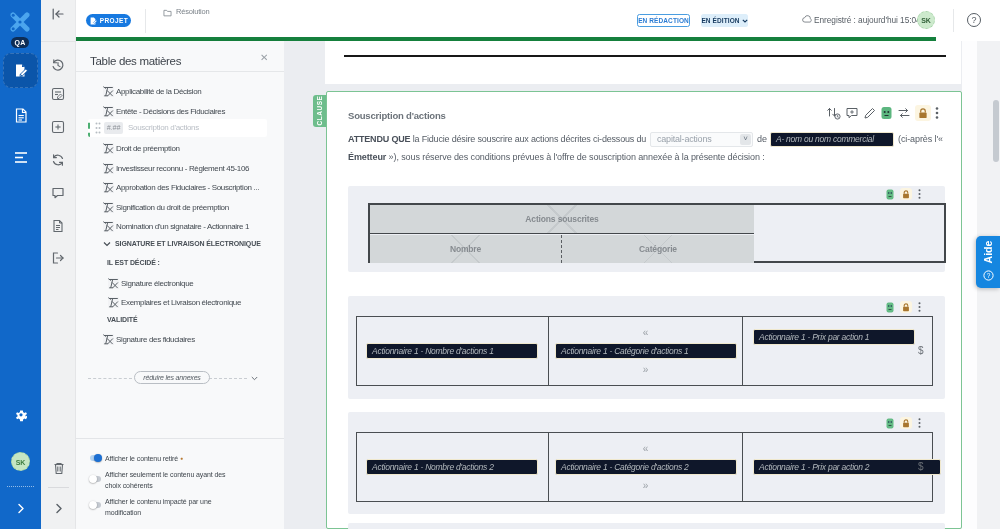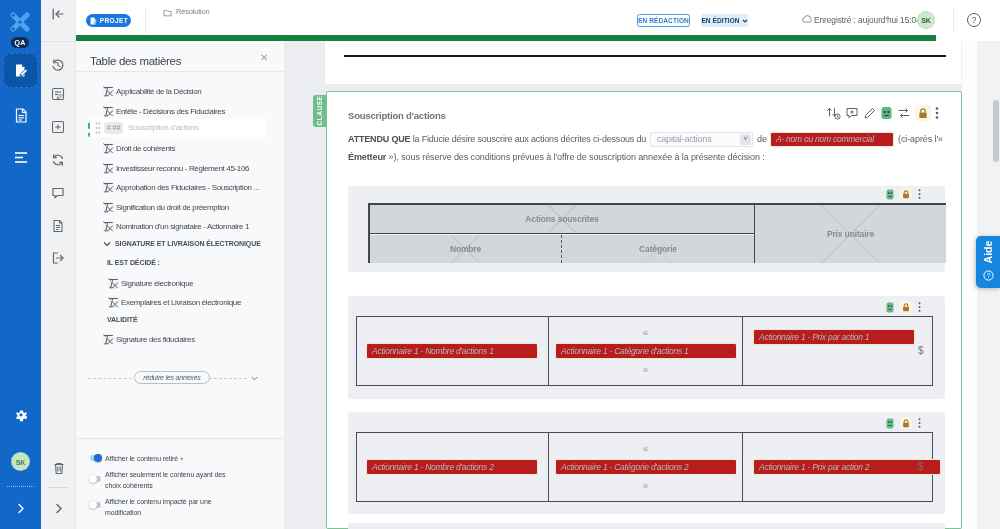--- a/index.html
+++ b/index.html
@@ -15,21 +15,21 @@
 .avatar-sm { position:absolute; left:11px; top:452px; border:1px dashed #9ccf9e; width:19px; height:19px; border-radius:50%; background:#c5e6c3; color:#3e7d42; font-size:7px; font-weight:bold; text-align:center; line-height:19px; }
 .dotline { position:absolute; left:7px; top:486px; width:27px; border-top:1px dotted rgba(255,255,255,0.55); }
 
 
 #iconbar { position:absolute; left:41px; top:0; width:35px; height:529px; background:#f0f1f2; border-right:1px solid #e7e8ea; }
 #iconbar .sep { position:absolute; left:0; top:41px; width:35px; border-top:1px solid #e2e3e5; }
 #iconbar .sep2 { position:absolute; left:7px; top:487px; width:21px; border-top:1px solid #d9dadd; }
 .icn { position:absolute; width:14px; height:14px; }
 
 
-#topbar { position:absolute; left:76px; top:0; width:860px; height:41px; background:#fff; border-bottom:6px solid #15803d; }
+#topbar { position:absolute; left:76px; top:0; width:860px; height:41px; background:#fff; border-bottom:4px solid #15803d; }
 .projet { position:absolute; left:10px; top:14px; width:45px; height:13px; background:#1779e0; border-radius:7px; color:#fff; display:flex; align-items:center; justify-content:center; gap:3px; }
 .projet span { font-size:6.5px; font-weight:bold; letter-spacing:0.4px; }
 .tb-vsep { position:absolute; left:69px; top:9px; height:24px; border-left:1px solid #e6e8ea; }
 .crumb { position:absolute; left:100px; top:7px; font-size:7.5px; letter-spacing:-0.2px; color:#7c838a; }
 .doctitle { position:absolute; left:87px; top:20px; font-size:11.5px; letter-spacing:-0.34px; color:#3a414b; white-space:nowrap; }
 .badge1 { position:absolute; left:561px; top:14px; width:53px; height:13px; border:1px solid #4a9de0; border-radius:2.5px; color:#2b7cd3; font-size:6.5px; font-weight:bold; text-align:center; line-height:11px; letter-spacing:0.1px; background:#fff; }
 .badge2 { position:absolute; left:625px; top:14px; width:47px; height:13px; background:#ddeefa; border-radius:2.5px; color:#16395e; font-size:6.5px; font-weight:bold; text-align:center; line-height:13px; letter-spacing:0.1px; }
 .saved { position:absolute; left:738px; top:15px; font-size:8.3px; letter-spacing:-0.05px; color:#565d64; }
 .avatar-tb { position:absolute; left:841px; top:11px; border:1px dashed #a6d4a8; width:18px; height:18px; border-radius:50%; background:#cdeacd; color:#33613a; font-size:7px; font-weight:bold; text-align:center; line-height:17px; }
 .tb-vsep2 { position:absolute; left:877px; top:9px; height:23px; border-left:1px solid #e6e8ea; }
@@ -71,21 +71,21 @@
 #clausetab { position:absolute; left:29px; top:54px; width:13px; height:32px; background:#6ebd8c; border-radius:3px 0 0 3px; }
 #clausetab span { position:absolute; left:-9px; top:12px; width:31px; transform:rotate(-90deg); color:#fff; font-size:6.5px; font-weight:bold; letter-spacing:0.5px; text-align:center; }
 #aide { position:absolute; left:692px; top:195px; width:24px; height:52px; background:#1586e0; border-radius:5px 0 0 5px; box-shadow:-1px 1px 4px rgba(0,0,0,0.25); }
 #aide .t { position:absolute; left:-4px; top:10px; width:32px; transform:rotate(-90deg); color:#fff; font-size:10.5px; font-weight:bold; text-align:center; }
 
 
 .cardtitle { position:absolute; left:21px; top:18px; font-size:9.5px; font-weight:bold; letter-spacing:-0.2px; color:#6c737a; }
 .bodytext { position:absolute; left:21px; font-size:9px; letter-spacing:-0.1px; color:#565d66; white-space:nowrap; }
 .bodytext b { color:#49505a; }
 .sel { position:absolute; left:323px; top:40px; width:103px; height:15px; background:#fafbfc; border:1px solid #e4e7ea; border-radius:2px; font-size:9px; letter-spacing:-0.2px; color:#9aa2ab; line-height:13px; padding-left:6px; }
-.inp { position:absolute; height:16px; background:#b91c1c; border:1px solid #f0e8cd; border-radius:2px; font-size:8.5px; letter-spacing:-0.25px; font-style:italic; color:#b3b9bd; line-height:14px; padding-left:5px; white-space:nowrap; overflow:hidden; }
+.inp { position:absolute; height:16px; background:#0f172a; border:1px solid #f0e8cd; border-radius:2px; font-size:8.5px; letter-spacing:-0.25px; font-style:italic; color:#b3b9bd; line-height:14px; padding-left:5px; white-space:nowrap; overflow:hidden; }
 .panel { position:absolute; left:21px; width:597px; background:#edeff4; border-radius:2px; }
 .gtable { position:absolute; border:2px solid #43474b; }
 .gcell { position:absolute; background:linear-gradient(45deg, rgba(255,255,255,0) 49.6%, rgba(172,177,181,0.35) 49.6%, rgba(172,177,181,0.35) 50.4%, rgba(255,255,255,0) 50.4%), linear-gradient(-45deg, rgba(255,255,255,0) 49.6%, rgba(172,177,181,0.35) 49.6%, rgba(172,177,181,0.35) 50.4%, rgba(255,255,255,0) 50.4%), #d3d7d9; color:#868b90; font-size:8.5px; letter-spacing:-0.15px; font-weight:bold; display:flex; align-items:center; justify-content:center; }
 .rowtable { position:absolute; left:8px; width:577px; height:70px; border:1.5px solid #4a4e52; background:#edeff4; }
 .rowcell { position:absolute; top:0; height:100%; border-right:1px solid #4a4e52; }
 .guill { position:absolute; font-size:10px; color:#9aa0a6; text-align:center; width:100%; }
 .dollar { position:absolute; font-size:10px; color:#6b7077; }
 .icnrow { position:absolute; display:flex; align-items:center; }
 .lockhalo { display:flex; align-items:center; justify-content:center; width:16px; height:16px; background:#fcf5e1; border-radius:3px; }
 </style>
@@ -283,21 +283,21 @@
             <circle cx="4.5" cy="10.5" r="1"></circle>
           </g>
         </svg>
       <span class="numb">#.##</span>
         <span class="tx">Souscription d'actions</span>
     </div>
     <div class="titem" style="top:99px">
         <svg class="ic" width="11" height="11" viewBox="0 0 11 11">
           <use href="#clico"></use>
         </svg>
-        <span class="tx">Droit de cohérents</span>
+        <span class="tx">Droit de préemption</span>
       </div>
     <div class="titem" style="top:119px">
         <svg class="ic" width="11" height="11" viewBox="0 0 11 11">
           <use href="#clico"></use>
         </svg>
         <span class="tx">Investisseur reconnu - Règlement 45-106</span>
       </div>
     <div class="titem" style="top:138px">
         <svg class="ic" width="11" height="11" viewBox="0 0 11 11">
           <use href="#clico"></use>
@@ -450,21 +450,20 @@
                 <circle cx="1.5" cy="1.3" r="1"></circle>
                 <circle cx="1.5" cy="5" r="1"></circle>
                 <circle cx="1.5" cy="8.7" r="1"></circle>
               </g>
             </svg>
         </div>
         <div class="gtable" style="left:20px;top:17px;width:578px;height:60px">
           <div class="gcell" style="left:0;top:0;width:384px;height:29px;border-bottom:1px solid #43474b">Actions souscrites</div>
           <div class="gcell" style="left:0;top:30px;width:192px;height:28px;border-right:1px dashed #5a5e62">Nombre</div>
           <div class="gcell" style="left:192px;top:30px;width:192px;height:28px">Catégorie</div>
-          <div class="gcell" style="left:384px;top:0;width:192px;height:58px;border-left:1px solid #43474b">Prix unitaire</div>
         </div>
       </div>
 
       <div class="panel" style="top:204px;height:103px">
         <div class="icnrow" style="right:24px;top:5px;gap:6px">
           <svg width="8" height="11" viewBox="0 0 8 11">
               <rect x="0.5" y="0.5" width="7" height="10" rx="2" fill="#64bb85"></rect>
               <circle cx="2.7" cy="4" r="0.8" fill="#1c3550"></circle>
               <circle cx="5.3" cy="4" r="0.8" fill="#1c3550"></circle>
               <path d="M2.5 7.5h3" stroke="#2c4a42" stroke-width="0.9"></path>

